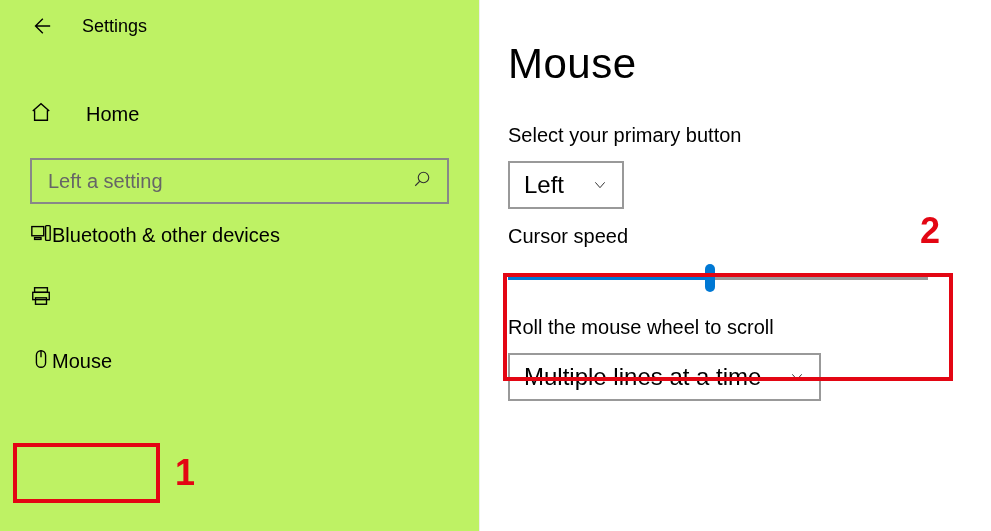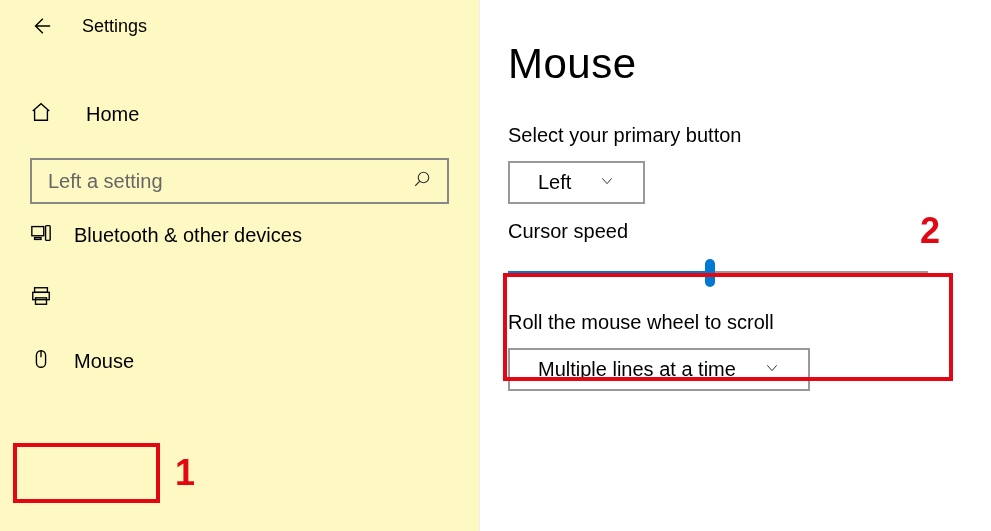--- a/index.html
+++ b/index.html
@@ -1,48 +1,48 @@
 <!DOCTYPE html>
 <html><head>
   <meta charset="utf-8">
   <style>
     * { box-sizing: border-box; margin: 0; padding: 0; }
     body { font-family: "Segoe UI", Arial, sans-serif; background: #fff; width: 991px; height: 531px; overflow: hidden; color: #000; }
 
     .container { display: flex; height: 100%; }
-    .sidebar { width: 480px; background: #fef9c3; padding-top: 15px; border-right: 1px solid #eee;}
+    .sidebar { width: 480px; background: #bef264; padding-top: 15px; border-right: 1px solid #eee;}
     .main { flex: 1; background: #fff; padding: 40px 28px 0 28px; position: relative;}
 
     .topbar { display: flex; align-items: center; padding: 0 30px 20px 30px; gap: 30px;}
     .back-arrow svg { width: 22px; height: 22px; }
     .back-arrow { display: inline-flex; align-items: center; justify-content: center; cursor: pointer;}
     .app-title { font-size: 18px;}
 
     .home-row { display: flex; align-items: center; gap: 34px; padding: 14px 0 14px 30px; margin-top: 30px;}
     .home-row span { font-size: 20px;}
     .home-icon svg { width: 22px; height: 22px; }
 
     .search-wrap { padding: 0 30px; margin-top: 16px;}
     .search { display: flex; align-items: center; justify-content: space-between; border: 2px solid #888; height: 46px; padding: 0 16px;}
     .search-placeholder { color: #666; font-size: 20px;}
     .search-icon svg { width: 18px; height: 18px; transform: scaleX(-1); }
 
     .category-header { font-weight: 600; font-size: 22px; padding: 32px 0 10px 30px;}
 
-    .nav-item { display: flex; align-items: center; gap: 22px; padding: 18px 0 18px 30px; font-size: 20px;}
+    .nav-item { display: flex; align-items: center; padding: 18px 0 18px 30px; font-size: 20px;}
     .nav-item svg { width: 22px; height: 22px;}
     .content-sep { border-left: 3px solid #333; height: 58px; position: absolute; left: 480px; top: 308px;}
 
     .highlight-box-1 { border: 4px solid #e30613; position: absolute; left: 13px; top: 443px; width: 147px; height: 60px; pointer-events: none; }
     .red-label-1 { color: #e30613; font-weight: 700; font-size: 36px; position: absolute; left: 175px; top: 452px;}
 
     .page-title { font-size: 42px; font-weight: 400; margin-bottom: 36px; letter-spacing: 0.5px;}
     .setting-label { font-size: 20px; margin-bottom: 14px;}
 
-    .select-box { display: inline-flex; align-items: center; gap: 28px; border: 2px solid #999; padding: 8px 28px; font-size: 20px;}
+    .select-box { display: inline-flex; align-items: center; gap: 28px; border: 2px solid #999; padding: 8px 14px; font-size: 24px;}
     .chev svg { width: 16px; height: 16px; }
 
     .highlight-box-2 { border: 4px solid #e30613; position: absolute; left: 503px; top: 273px; width: 450px; height: 108px; pointer-events: none;}
     .red-label-2 { color: #e30613; font-weight: 700; font-size: 36px; position: absolute; left: 920px; top: 210px;}
 
     .section-mid { margin-top: 16px;}
     .section-low { margin-top: 36px;}
 
     .slider-wrap { margin-top: 28px; position: relative; width: 420px;}
     .slider-track { position: relative; height: 4px;}

